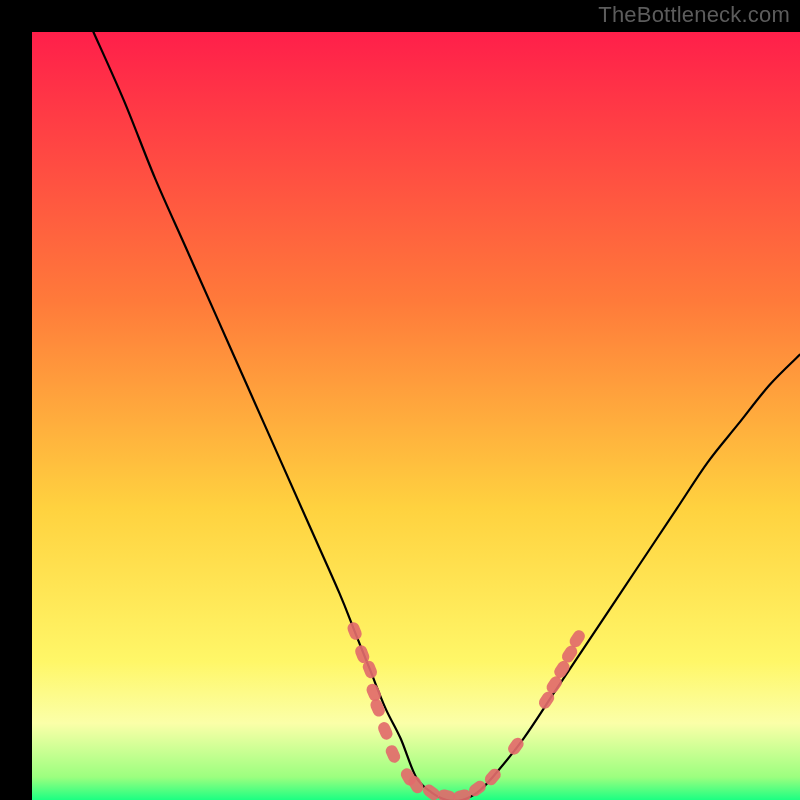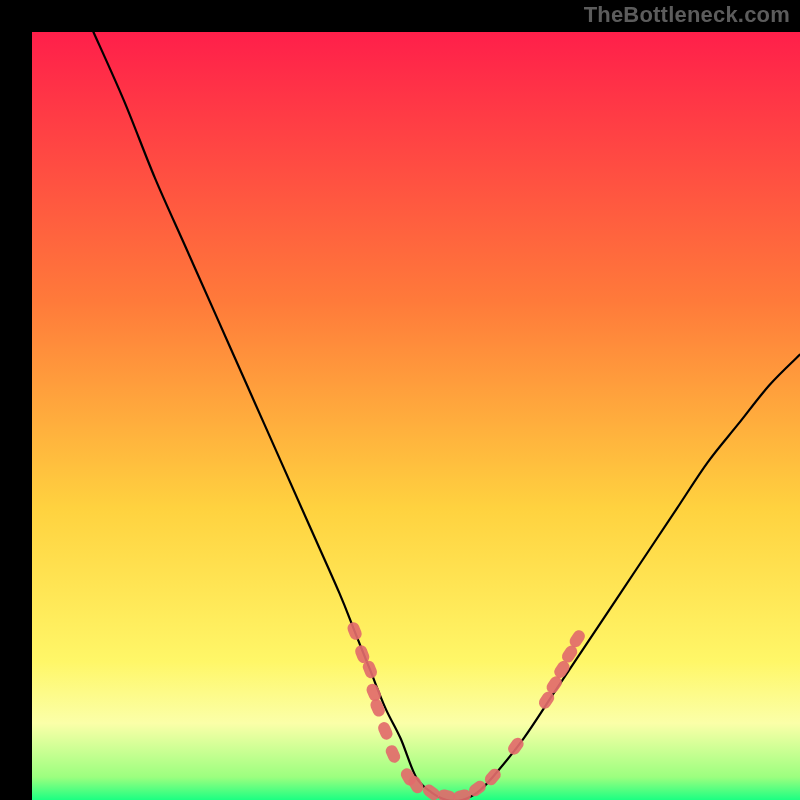--- a/index.html
+++ b/index.html
@@ -25,21 +25,21 @@
     top: 16px;
     width: 768px;
     height: 768px;
   }
   .watermark {
     position: absolute;
     top: 2px;
     right: 10px;
     color: #5c5c5c;
     font-size: 22px;
-    font-weight: 700;
+    font-weight: 400;
     letter-spacing: 0.2px;
     user-select: none;
   }
 </style>
 </head>
 <body>
 
 <div class="frame">
   <svg class="plot" viewBox="0 0 768 768" preserveAspectRatio="none">
     <defs>

